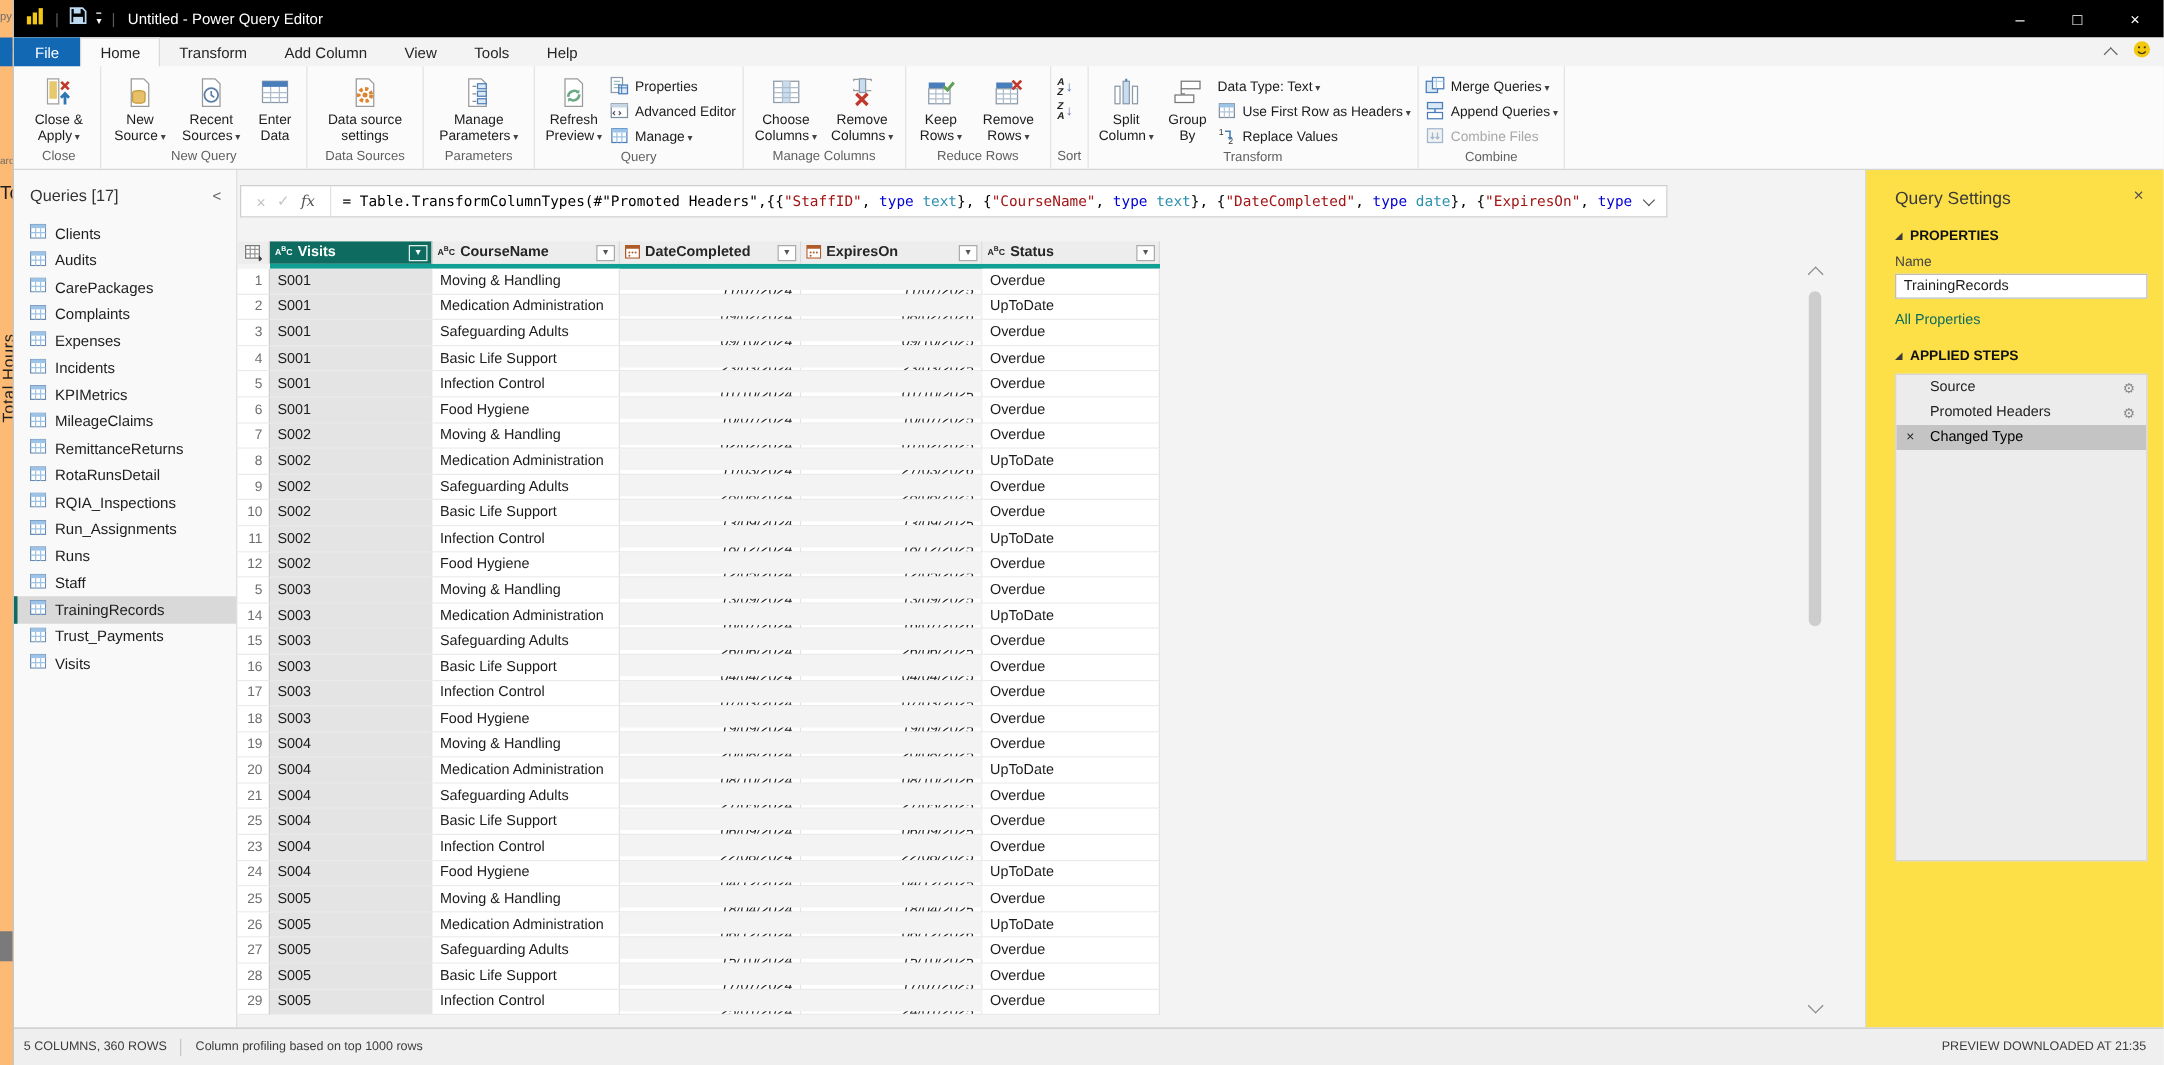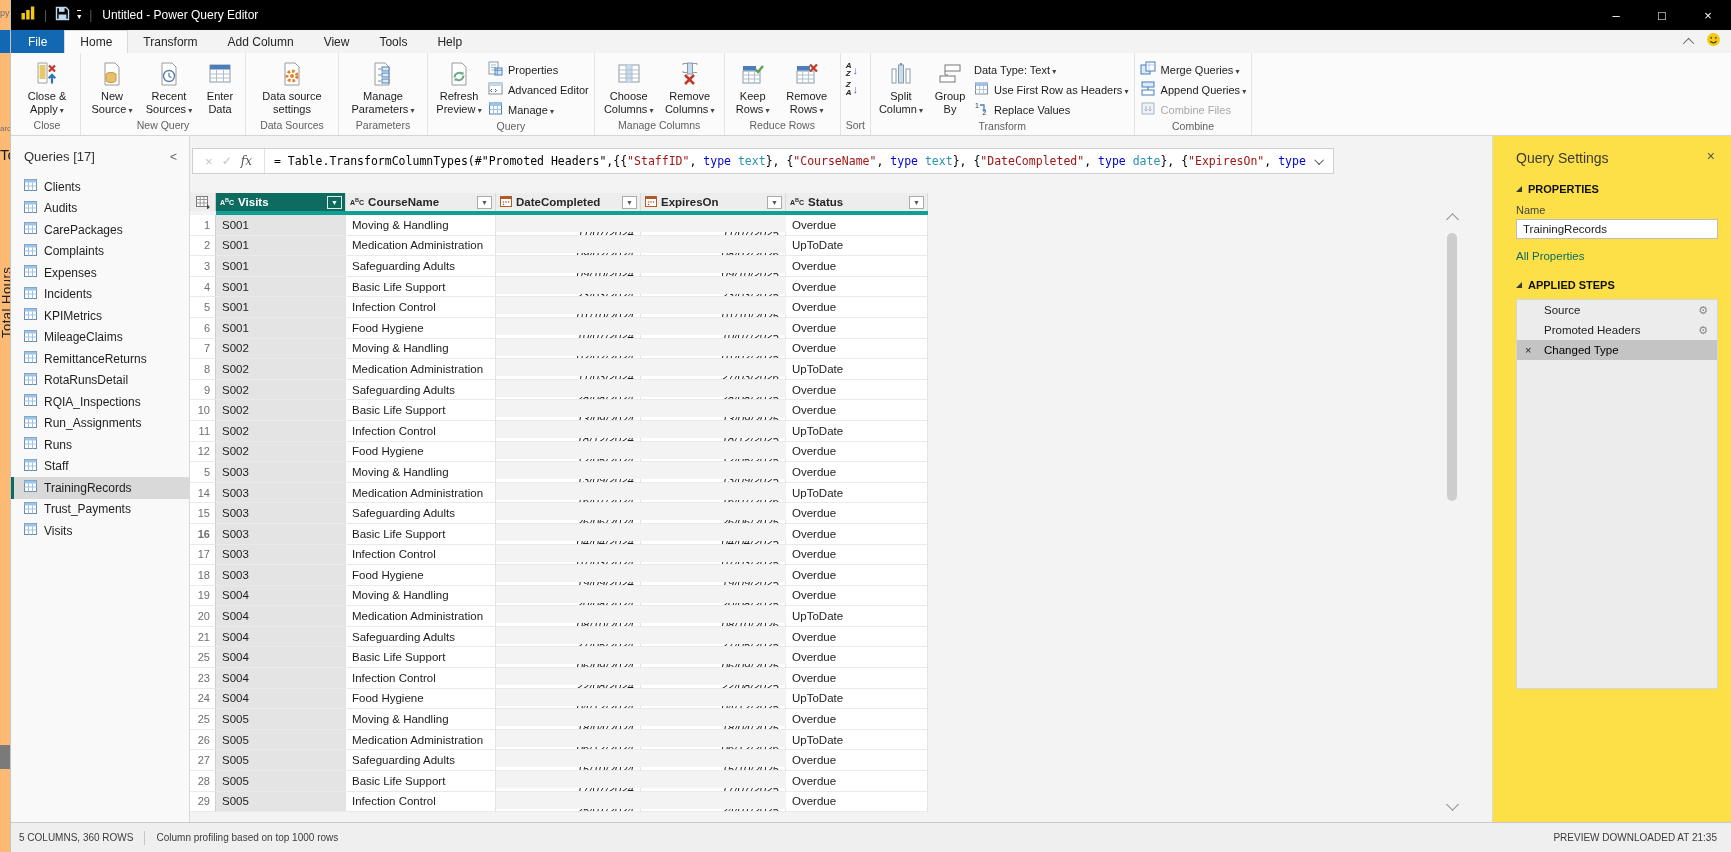--- a/index.html
+++ b/index.html
@@ -803,21 +803,21 @@
               </div>
               <div class="drow">
                 <div class="cell rownum" style="width: 26px;">15</div>
                 <div class="cell selcol" style="width: 130px;">S003</div>
                 <div class="cell" style="width: 150px;">Safeguarding Adults</div>
                 <div class="cell date" style="width: 145px;">26/06/2024</div>
                 <div class="cell date" style="width: 145px;">26/06/2025</div>
                 <div class="cell" style="width: 142px;">Overdue</div>
               </div>
               <div class="drow">
-                <div class="cell rownum" style="width: 26px; font-weight: bold;">16</div>
+                <div class="cell rownum" style="width: 26px;">16</div>
                 <div class="cell selcol" style="width: 130px;">S003</div>
                 <div class="cell" style="width: 150px;">Basic Life Support</div>
                 <div class="cell date" style="width: 145px;">04/04/2024</div>
                 <div class="cell date" style="width: 145px;">04/04/2025</div>
                 <div class="cell" style="width: 142px;">Overdue</div>
               </div>
               <div class="drow">
                 <div class="cell rownum" style="width: 26px;">17</div>
                 <div class="cell selcol" style="width: 130px;">S003</div>
                 <div class="cell" style="width: 150px;">Infection Control</div>

